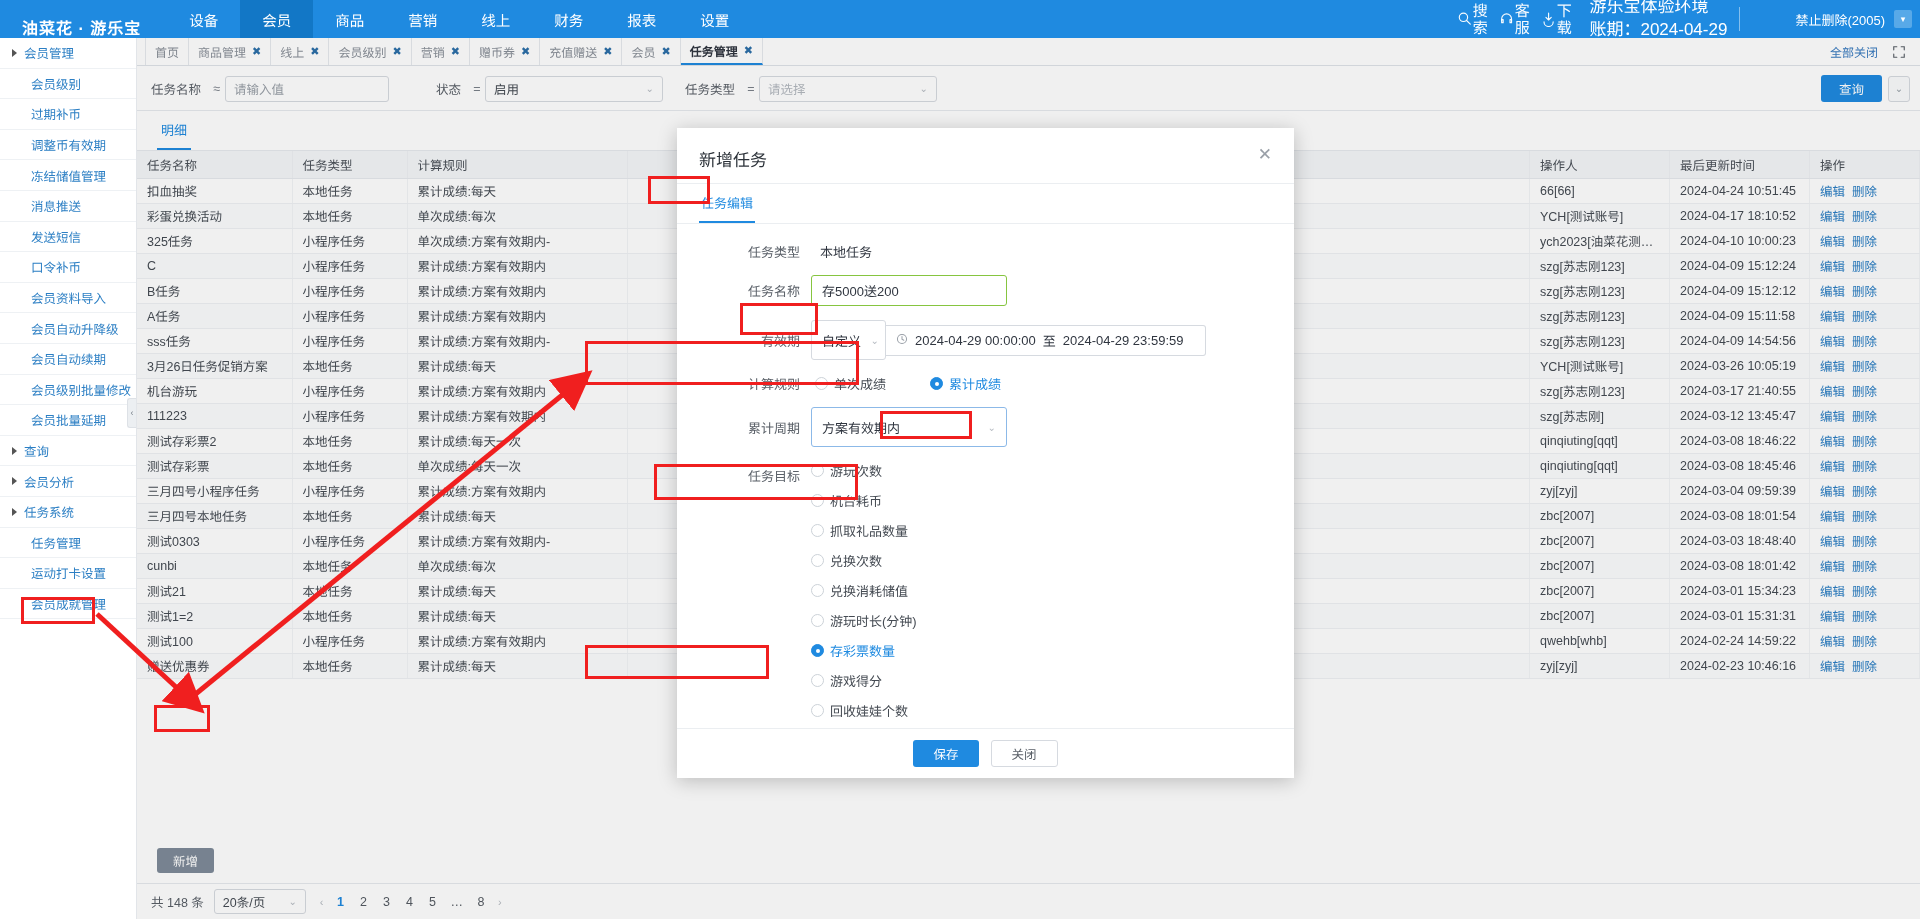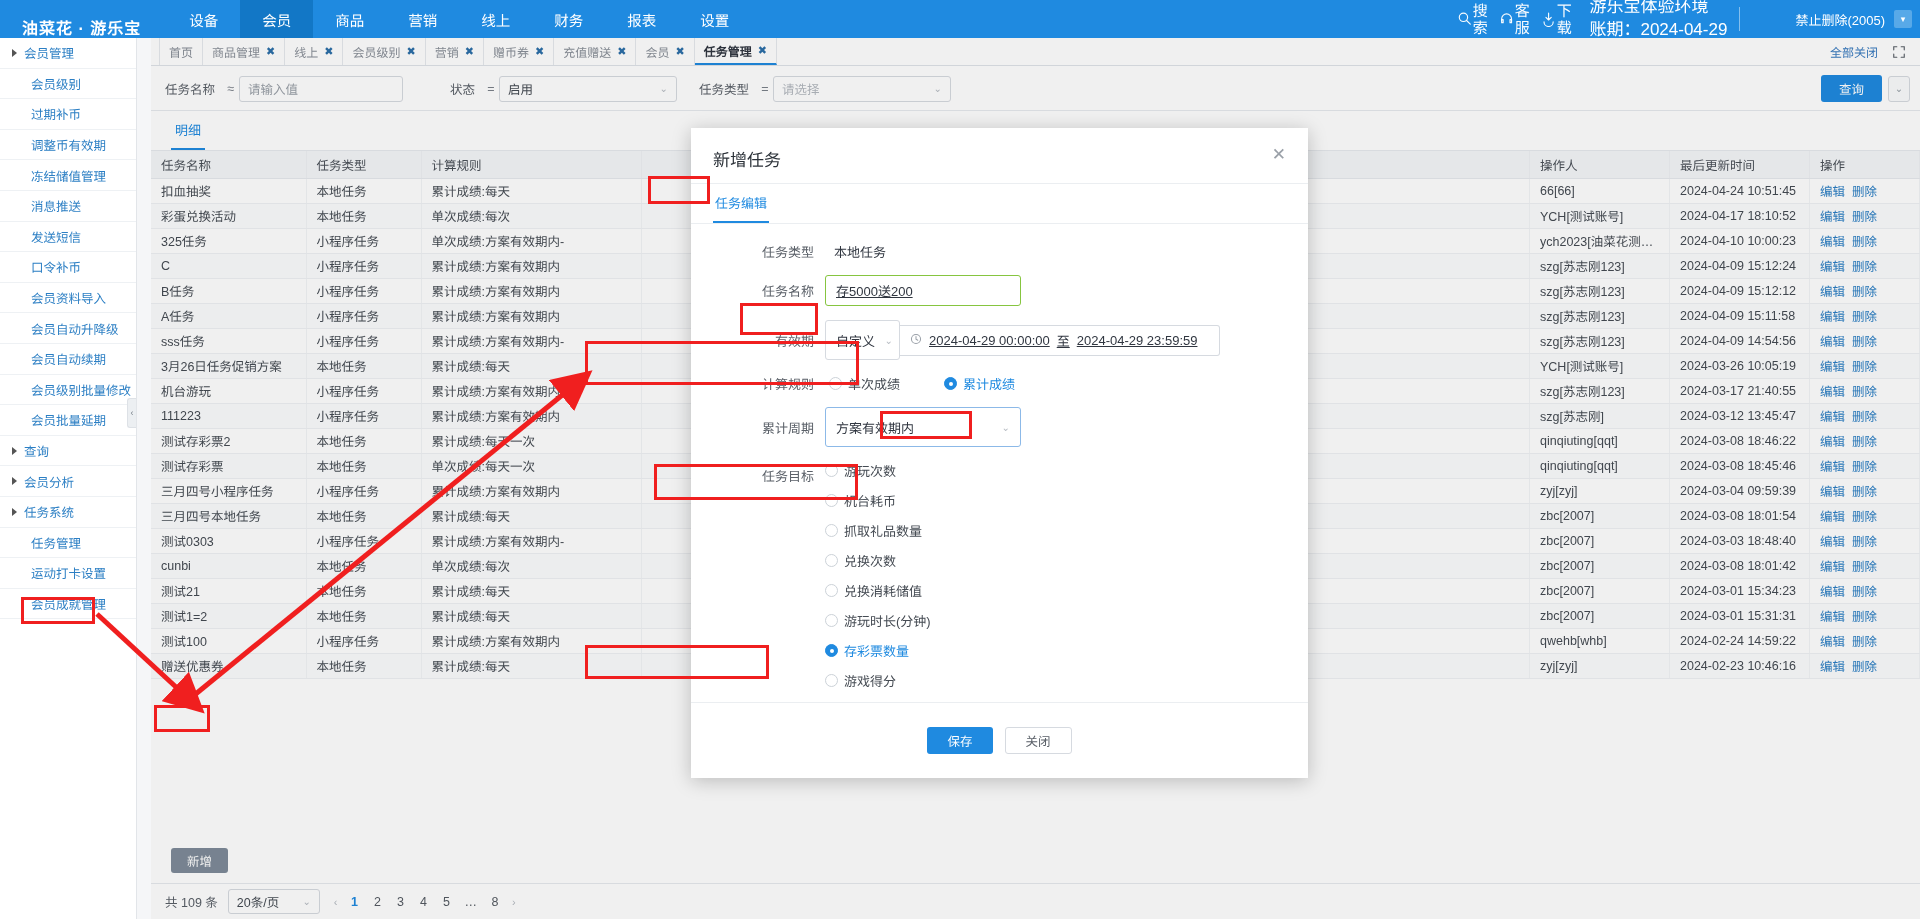--- a/index.html
+++ b/index.html
@@ -51,21 +51,21 @@
   .side-row .tri{
     width:0;height:0;border-left:5px solid #555;border-top:4px solid transparent;
     border-bottom:4px solid transparent;margin-right:7px;flex:0 0 auto;
   }
   .collapse-handle{
     position:absolute;right:0;top:360px;width:9px;height:30px;background:#eceff2;
     border:1px solid #dde1e6;border-right:none;border-radius:3px 0 0 3px;
     display:flex;align-items:center;justify-content:center;font-size:9px;color:#7a828b;cursor:pointer;
   }
   
-  .main{flex:1;display:flex;flex-direction:column;min-width:0;background:#a16207;position:relative;margin-left:14px;}
+  .main{flex:1;display:flex;flex-direction:column;min-width:0;background:#a16207;position:relative;}
   .tabbar{
     height:28px;background:#fff;border-bottom:1px solid #dfe3e8;display:flex;
     align-items:stretch;padding-left:8px;font-size:12px;
   }
   .tab{
     display:flex;align-items:center;gap:6px;padding:0 9px;border-right:1px solid #e6e9ed;
     color:#8a9099;cursor:pointer;white-space:nowrap;
   }
   .tab:first-child{border-left:1px solid #e6e9ed;}
   .tab.active{color:#303640;font-weight:700;border-bottom:2px solid #1f8ae0;}
@@ -153,21 +153,21 @@
   .modal-x{margin-left:auto;font-size:17px;color:#9aa0a8;cursor:pointer;line-height:1;}
   .modal-tabs{padding:0 22px;border-bottom:1px solid #ebeef1;display:flex;}
   .mtab{padding:9px 2px;font-size:13px;color:#1f8ae0;border-bottom:2px solid #1f8ae0;cursor:pointer;}
   .modal-bd{flex:1;padding:18px 22px 0;overflow:hidden;position:relative;}
   .row{display:flex;align-items:center;margin-bottom:14px;}
   .rlabel{width:112px;text-align:right;padding-right:11px;font-size:13px;color:#5a6068;flex:0 0 112px;}
   .rlabel.top{align-self:flex-start;padding-top:5px;}
   .static-val{font-size:13px;color:#303640;}
   .inp{
     height:31px;border:1px solid #d6dae0;border-radius:3px;background:#fff;font-size:13px;
-    color:#303640;padding:0 10px;display:flex;align-items:center;text-decoration:underline;
+    color:#303640;padding:0 10px;display:flex;align-items:center;
   }
   .inp.green{border-color:#86c540;}
   .sel{
     height:40px;border:1px solid #d6dae0;border-radius:3px;background:#fff;font-size:13px;
     color:#303640;padding:0 10px;display:flex;align-items:center;justify-content:space-between;
   }
   .sel.ph{color:#b3b8bf;}
   .sel.green{border-color:#86c540;}
   .sel.blue{border-color:#8cb9e8;}
   .radio{display:flex;align-items:center;gap:6px;cursor:pointer;font-size:13px;color:#454b53;margin-right:22px;}
@@ -177,21 +177,21 @@
   }
   .radio.on .dot{border-color:#1f8ae0;background:#1f8ae0;}
   .radio.on .dot::after{
     content:"";position:absolute;left:3.5px;top:3.5px;width:4px;height:4px;border-radius:50%;background:#fff;
   }
   .radio.on{color:#1f8ae0;}
   .goal-grid{display:flex;flex-wrap:wrap;width:435px;flex-direction:column;}
   .goal-grid .radio{width:auto;min-width:120px;margin-bottom:11px;}
   .sect-title{font-size:13px;color:#5a6068;margin-bottom:7px;}
   .modal-ft{
-    border-top:1px solid #ebeef1;padding:24px 22px;display:flex;justify-content:center;gap:12px;font-family:Liberation Mono, monospace;
+    border-top:1px solid #ebeef1;padding:11px 22px;display:flex;justify-content:center;gap:12px;font-family:Liberation Mono, monospace;
   }
   .btn-save{background:#1f8ae0;color:#fff;border:none;border-radius:3px;height:27px;padding:0 20px;font-size:12.5px;cursor:pointer;font-family:inherit;}
   .btn-close{background:#fff;color:#5a6068;border:1px solid #d6dae0;border-radius:3px;height:27px;padding:0 20px;font-size:12.5px;cursor:pointer;font-family:inherit;}
   
   .anno{position:absolute;border:3px solid #f01f1f;pointer-events:none;z-index:70;}
   .anno-svg{position:absolute;inset:0;z-index:69;pointer-events:none;}
 </style>
 </head>
 <body>
 
@@ -589,21 +589,21 @@
               <td>zyj[zyj]</td>
               <td>2024-02-23 10:46:16</td>
               <td><span class="op-link">编辑</span><span class="op-link">删除</span></td>
             </tr>
           </tbody>
       </table>
       <button class="add-btn">新增</button>
     </div>
 
     <div class="pager">
-      <span>共 109 条</span>
+      <span>共 148 条</span>
       <div class="pg-sel">
         <span>20条/页</span>
         <span class="chev">⌄</span>
       </div>
       <div class="pg-nums">
         <span class="pg-arrow">‹</span>
         <span class="pg-num active">1</span>
         <span class="pg-num">2</span>
         <span class="pg-num">3</span>
         <span class="pg-num">4</span>

